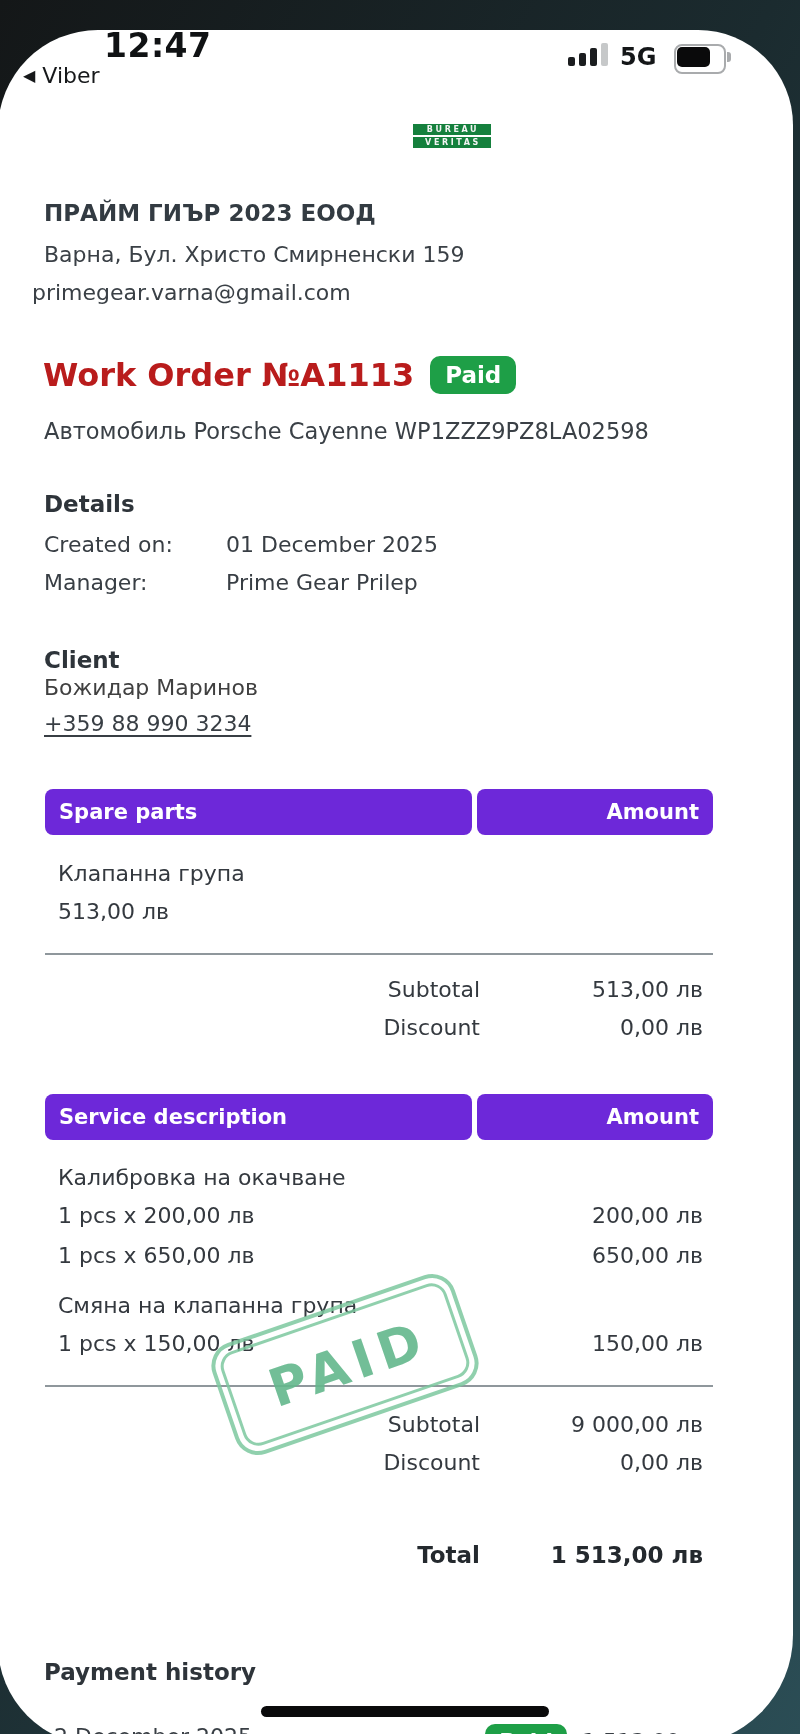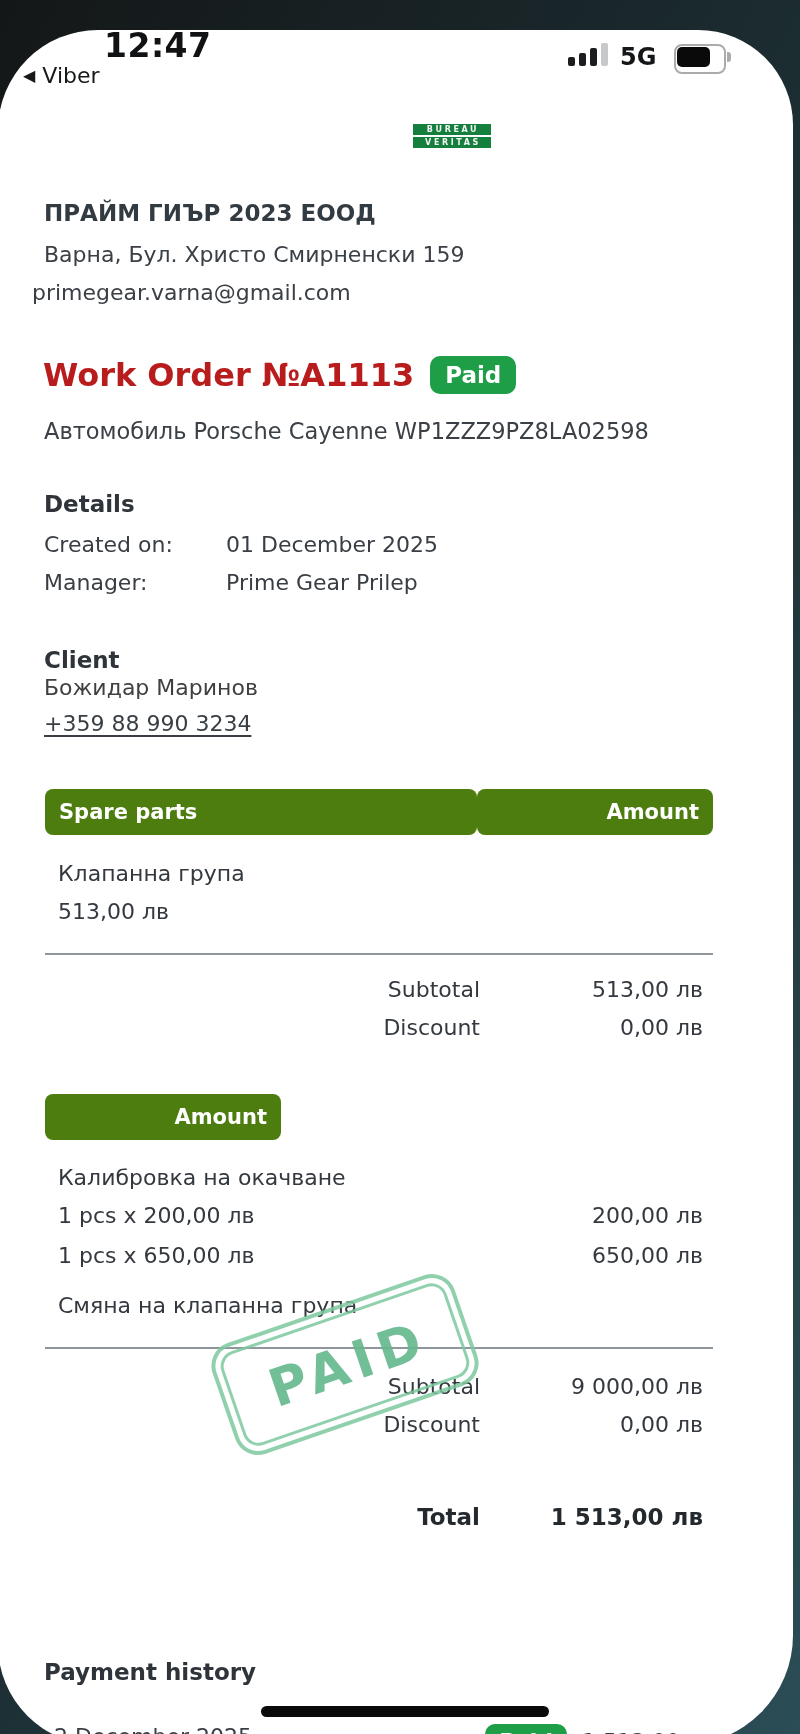--- a/index.html
+++ b/index.html
@@ -48,23 +48,23 @@
   .kv-created{top:500px;}
   .kv-manager{top:538px;}
   .client-h{position:absolute;left:46px;top:617px;}
   .client-name{position:absolute;left:46px;top:645px;font-size:22px;color:#404040;}
   .client-phone{position:absolute;left:46px;top:681px;font-size:22px;color:#383e44;text-decoration:underline;text-underline-offset:4px;cursor:pointer;}
   
   .tbl{position:absolute;left:47px;width:668px;}
   .tbl1{top:759px;}
   .tbl2{top:1064px;}
   .thead{display:flex;height:46px;}
-  .th{background:#4d7c0f;color:#fff;font-size:21px;font-weight:700;display:flex;align-items:center;border-radius:8px;}
+  .th{background:#6d28d9;color:#fff;font-size:21px;font-weight:700;display:flex;align-items:center;border-radius:8px;}
   .th-name{flex:1;padding-left:14px;}
-  .th-amt{width:222px;justify-content:flex-end;padding-right:14px;}
+  .th-amt{width:222px;margin-left:5px;justify-content:flex-end;padding-right:14px;}
   .item-name{font-size:22px;color:#34393f;line-height:30px;padding-left:13px;}
   .item-line{display:flex;justify-content:space-between;font-size:22px;color:#34393f;line-height:30px;padding-left:13px;padding-right:10px;}
   .mt24{margin-top:24px;} .mt23{margin-top:23px;} .mt8{margin-top:8px;} .mt17{margin-top:17px;}
   .mt10{margin-top:10px;} .mt20{margin-top:20px;} .mt25{margin-top:25px;}
   .divider{border:none;border-top:2px solid #8f979c;margin:0;margin-top:26px;}
   .sumrow{display:flex;justify-content:flex-end;font-size:22px;color:#34393f;line-height:30px;padding-right:10px;}
   .sumrow .v{width:223px;text-align:right;}
   .sumrow .l{text-align:right;}
   .sum1{margin-top:20px;}
   .totalrow{margin-top:61px;font-size:23px;font-weight:700;line-height:32px;color:#24292e;}
@@ -150,32 +150,37 @@
       <span class="v">513,00 лв</span>
     </div>
     <div class="sumrow mt8">
       <span class="l">Discount</span>
       <span class="v">0,00 лв</span>
     </div>
   </div>
 
   <div class="tbl tbl2">
     <div class="thead">
+      <div class="th th-name">Service description</div>
       <div class="th th-amt">Amount</div>
     </div>
     <div class="item-name mt23">Калибровка на окачване</div>
     <div class="item-line mt8">
       <span>1 pcs x 200,00 лв</span>
       <span>200,00 лв</span>
     </div>
     <div class="item-line mt10">
       <span>1 pcs x 650,00 лв</span>
       <span>650,00 лв</span>
     </div>
     <div class="item-name mt20">Смяна на клапанна група</div>
+    <div class="item-line mt8">
+      <span>1 pcs x 150,00 лв</span>
+      <span>150,00 лв</span>
+    </div>
     <hr class="divider mt25">
     <div class="sumrow mt23">
       <span class="l">Subtotal</span>
       <span class="v">9 000,00 лв</span>
     </div>
     <div class="sumrow mt8">
       <span class="l">Discount</span>
       <span class="v">0,00 лв</span>
     </div>
     <div class="sumrow totalrow">

